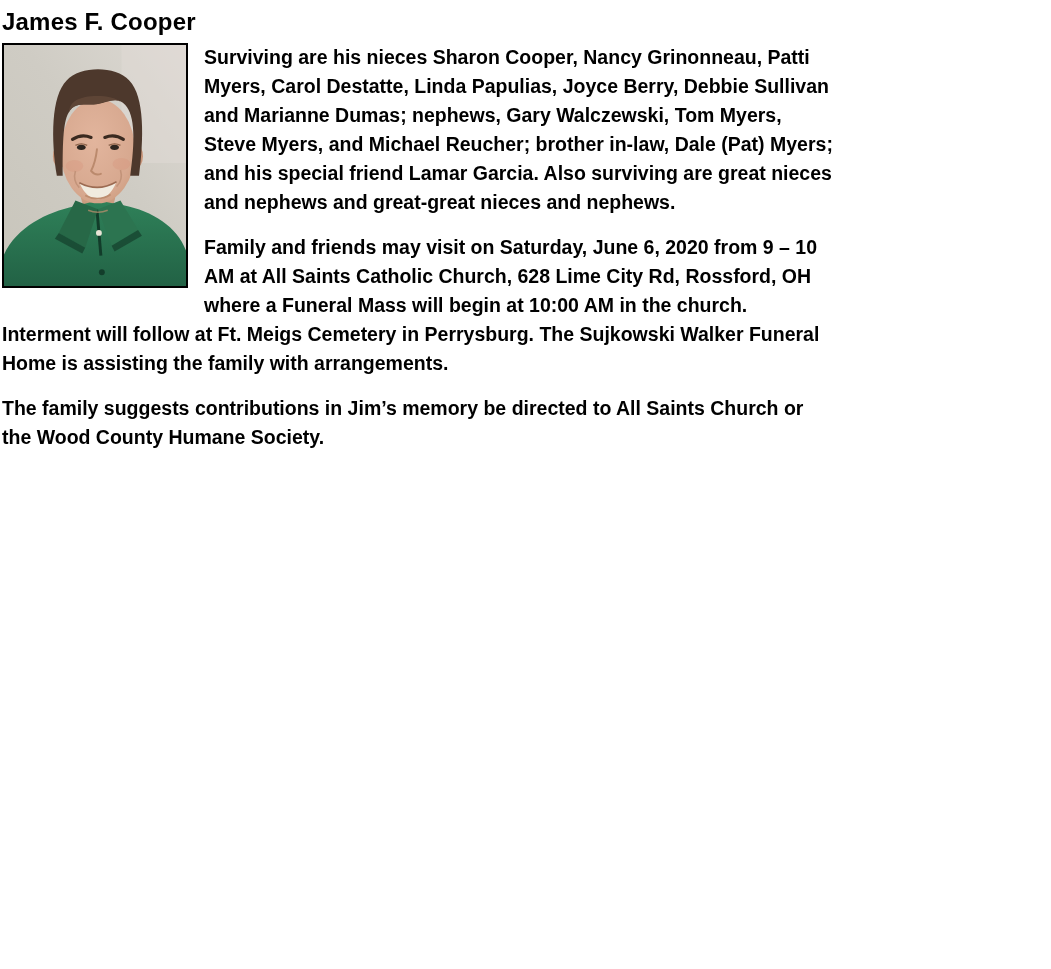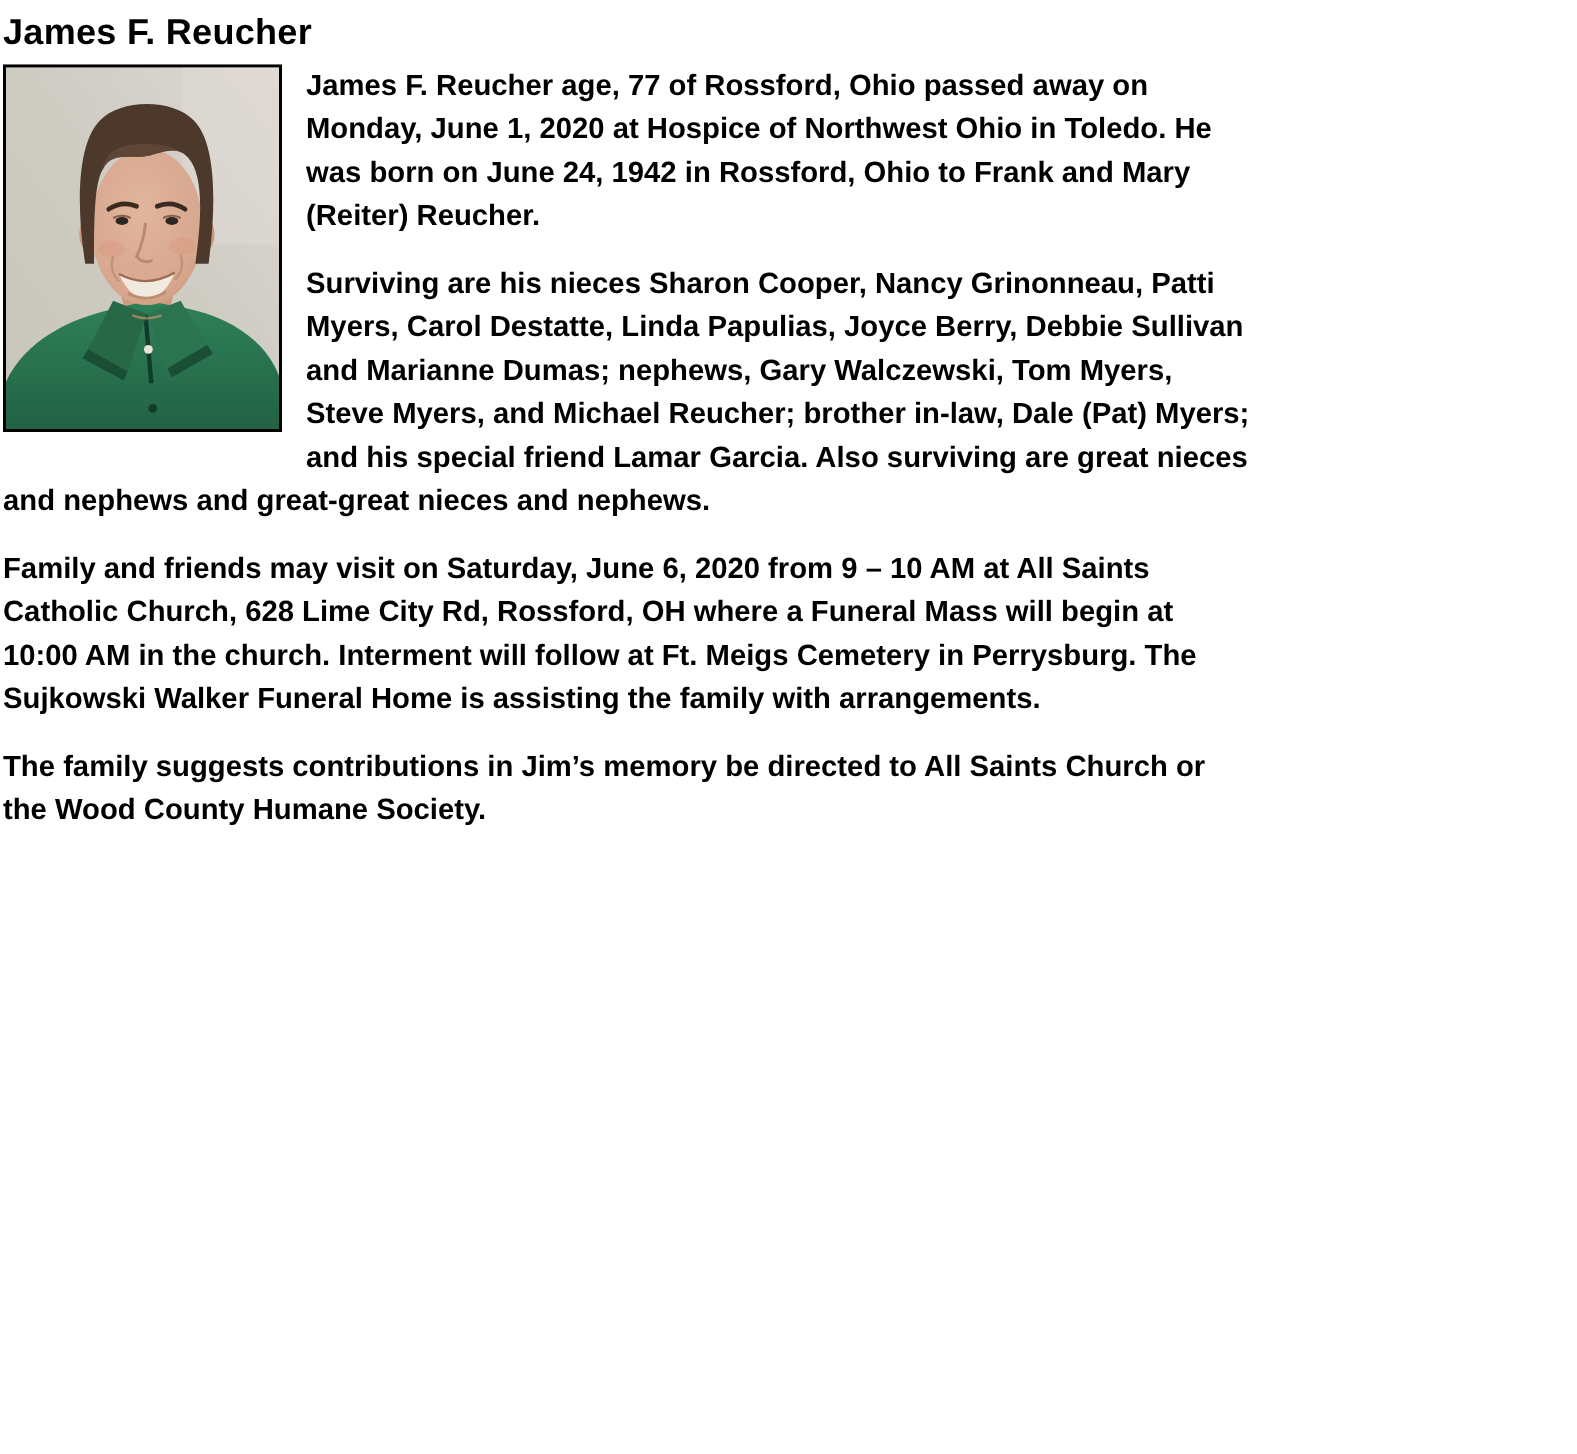--- a/index.html
+++ b/index.html
@@ -54,21 +54,21 @@
     font-size: 19.5px;
     line-height: 29px;
     margin: 0 0 16px 0;
   }
 </style>
 </head>
 <body>
 
 <div class="page">
 
-  <h1 class="obit-title">James F. Reucher</h1>
+  <h1 class="obit-title">James F. Cooper</h1>
 
 
   <article class="obit-body">
 
     <div class="photo-frame">
       <svg viewBox="0 0 186 245" preserveAspectRatio="none">
         <defs>
           <linearGradient id="bgGrad" x1="0" y1="1" x2="1" y2="0">
             <stop offset="0" stop-color="#c8c5bb"></stop>
             <stop offset="0.55" stop-color="#cfccc4"></stop>
@@ -129,21 +129,20 @@
         <path d="M119,127 Q122,137 115,144" stroke="#c29379" stroke-width="1.6" fill="none"></path>
 
         <path d="M77,140 Q96,150 115,139 Q108,156 96,157 Q84,156 77,140 Z" fill="#f1ebdf"></path>
         <path d="M77,140 Q96,150 115,139" stroke="#9c6b52" stroke-width="1.6" fill="none"></path>
         <path d="M83,153 Q96,160 109,152" stroke="#bd8d6f" stroke-width="1.8" fill="none"></path>
 
         <path d="M86,168 Q96,172 106,168" stroke="#c3916f" stroke-width="1.6" fill="none" opacity="0.7"></path>
       </svg>
     </div>
 
-    <p class="body-par">James F. Reucher age, 77 of Rossford, Ohio passed away on Monday, June 1, 2020 at Hospice of Northwest Ohio in Toledo. He was born on June 24, 1942 in Rossford, Ohio to Frank and Mary (Reiter) Reucher.</p>
 
 
 
 
     <p class="body-par">Surviving are his nieces Sharon Cooper, Nancy Grinonneau, Patti Myers, Carol Destatte, Linda Papulias, Joyce Berry, Debbie Sullivan and Marianne Dumas; nephews, Gary Walczewski, Tom Myers, Steve Myers, and Michael Reucher; brother in-law, Dale (Pat) Myers; and his special friend Lamar Garcia. Also surviving are great nieces and nephews and great-great nieces and nephews.</p>
 
     <p class="body-par">Family and friends may visit on Saturday, June 6, 2020 from 9 – 10 AM at All Saints Catholic Church, 628 Lime City Rd, Rossford, OH where a Funeral Mass will begin at 10:00 AM in the church. Interment will follow at Ft. Meigs Cemetery in Perrysburg. The Sujkowski Walker Funeral Home is assisting the family with arrangements.</p>
 
     <p class="body-par">The family suggests contributions in Jim’s memory be directed to All Saints Church or the Wood County Humane Society.</p>
 

